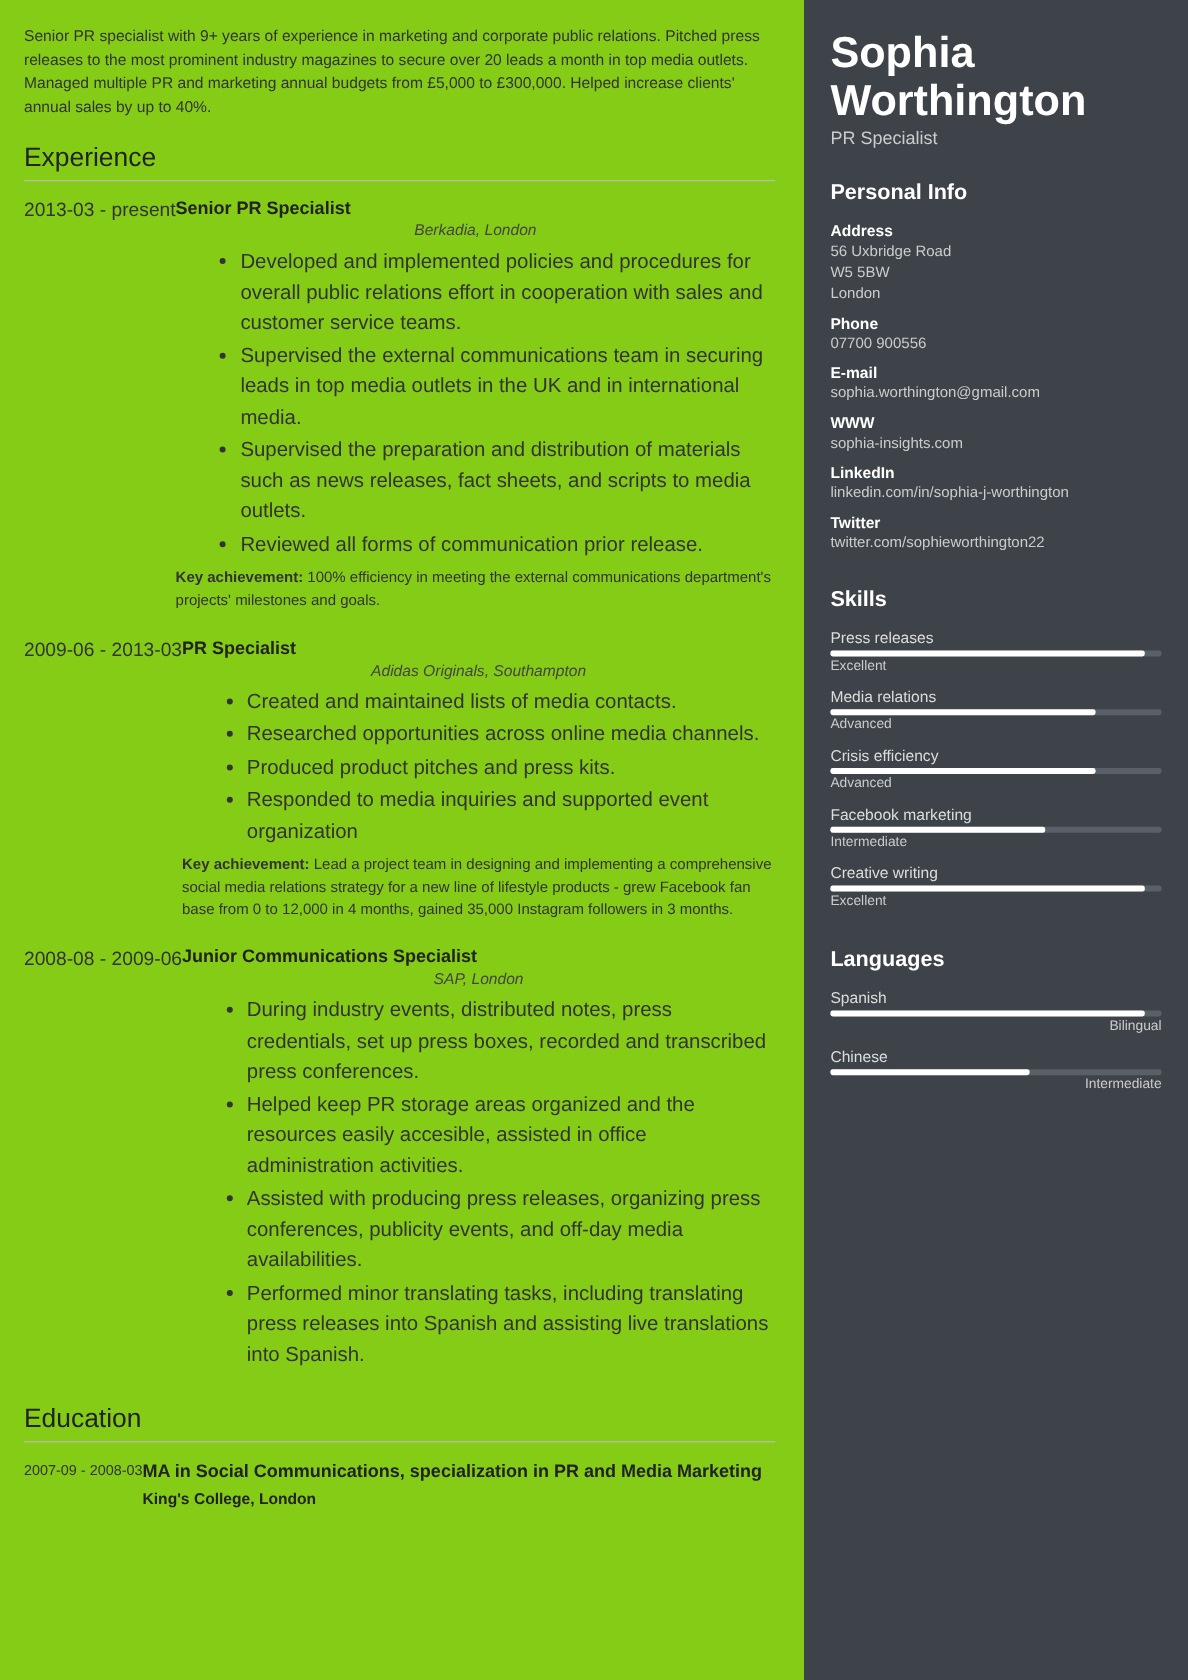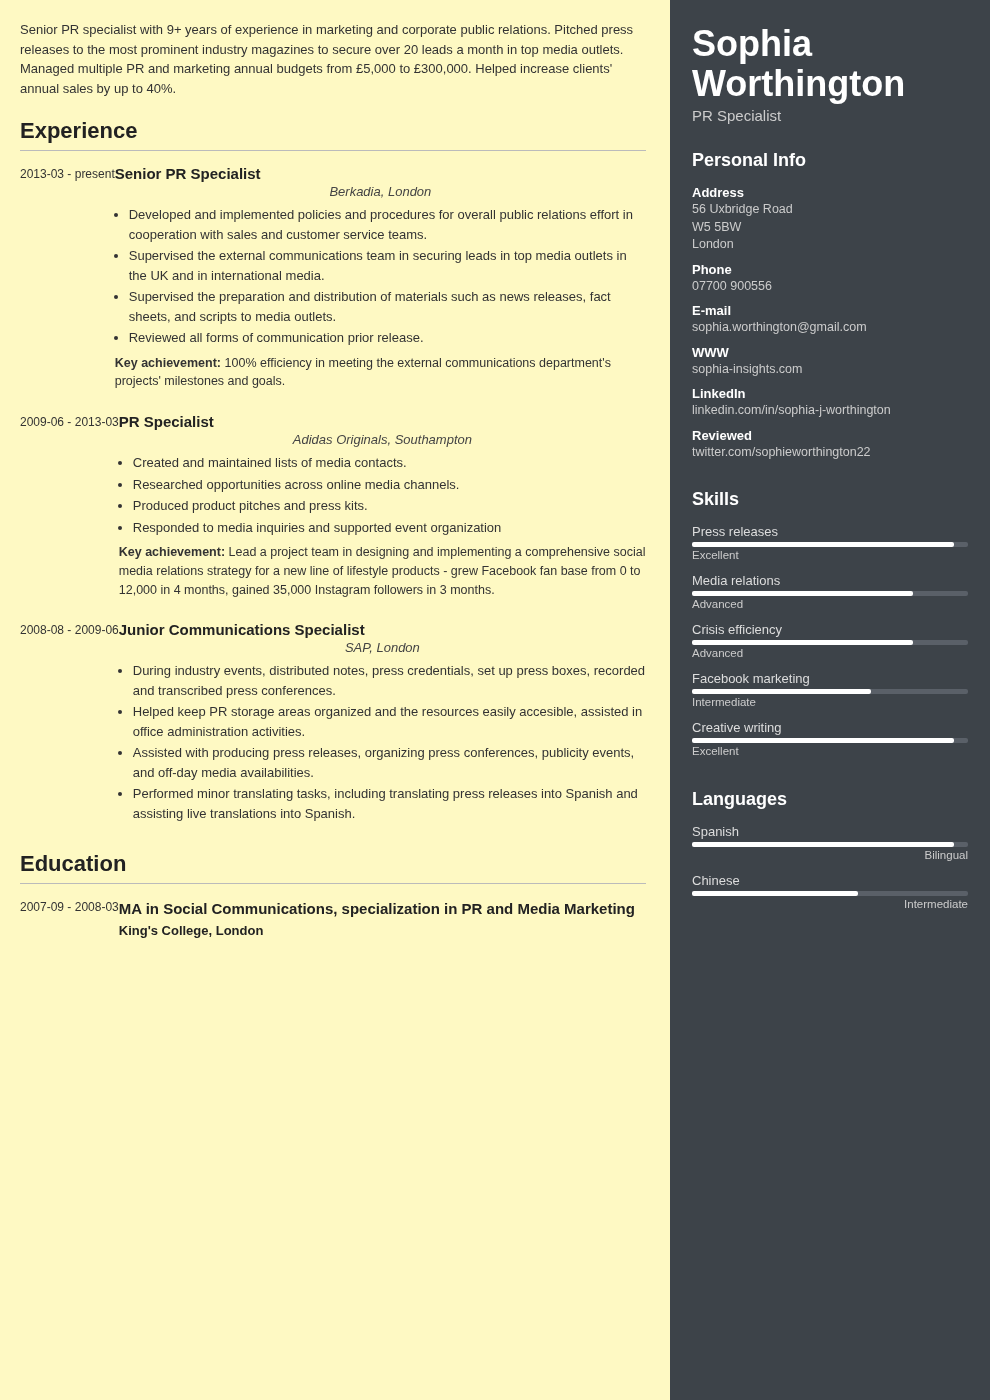--- a/index.html
+++ b/index.html
@@ -10,51 +10,51 @@
       background: #fff;
       width: 990px;
       min-height: 1400px;
       display: flex;
     }
 
     
     .left-col {
       flex: 1;
       padding: 20px 24px 20px 20px;
-      background: #fef9c3;
+      background: #84cc16;
     }
 
     .summary-text {
       font-size: 13px;
       color: #333;
       line-height: 1.5;
       margin-bottom: 20px;
     }
 
     .section-title {
       font-size: 22px;
-      font-weight: bold;
+      font-weight: normal;
       color: #222;
       margin-bottom: 6px;
     }
 
     .divider {
       border: none;
       border-top: 1px solid #bbb;
       margin-bottom: 14px;
     }
 
     .exp-item {
       display: flex;
       margin-bottom: 22px;
     }
 
     .exp-dates {
       min-width: 85px;
-      font-size: 12px;
+      font-size: 16px;
       color: #333;
       padding-top: 2px;
     }
 
     .exp-content {
       flex: 1;
     }
 
     .exp-job-title {
       font-size: 15px;
@@ -70,24 +70,25 @@
       margin-bottom: 6px;
       text-align: center;
     }
 
     .exp-bullets {
       padding-left: 14px;
       margin-bottom: 6px;
     }
 
     .exp-bullets li {
-      font-size: 13px;
+      font-size: 17px;
       color: #333;
       line-height: 1.5;
       margin-bottom: 2px;
+      margin-left: 40px;
     }
 
     .key-achievement {
       font-size: 12.5px;
       color: #333;
       line-height: 1.5;
     }
 
     .key-achievement strong {
       font-weight: bold;
@@ -331,21 +332,21 @@
 
     <div class="info-label">E-mail</div>
     <div class="info-value">sophia.worthington@gmail.com</div>
 
     <div class="info-label">WWW</div>
     <div class="info-value">sophia-insights.com</div>
 
     <div class="info-label">LinkedIn</div>
     <div class="info-value">linkedin.com/in/sophia-j-worthington</div>
 
-    <div class="info-label">Reviewed</div>
+    <div class="info-label">Twitter</div>
     <div class="info-value">twitter.com/sophieworthington22</div>
   </div>
 
   <div class="right-section">
     <div class="right-section-title">Skills</div>
     <div id="skills-container">
         <div class="skill-item">
       <div class="skill-name">Press releases</div>
       <div class="skill-bar-bg">
         <div class="skill-bar-fill" style="width:95%"></div>

